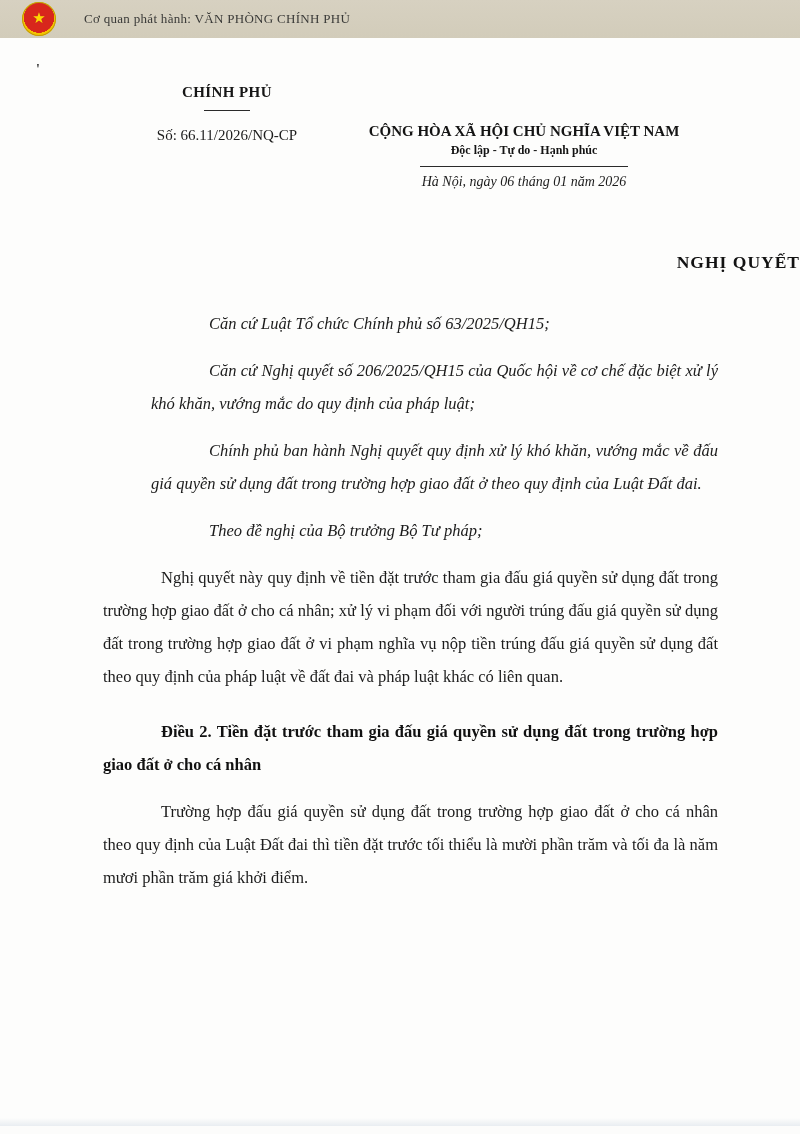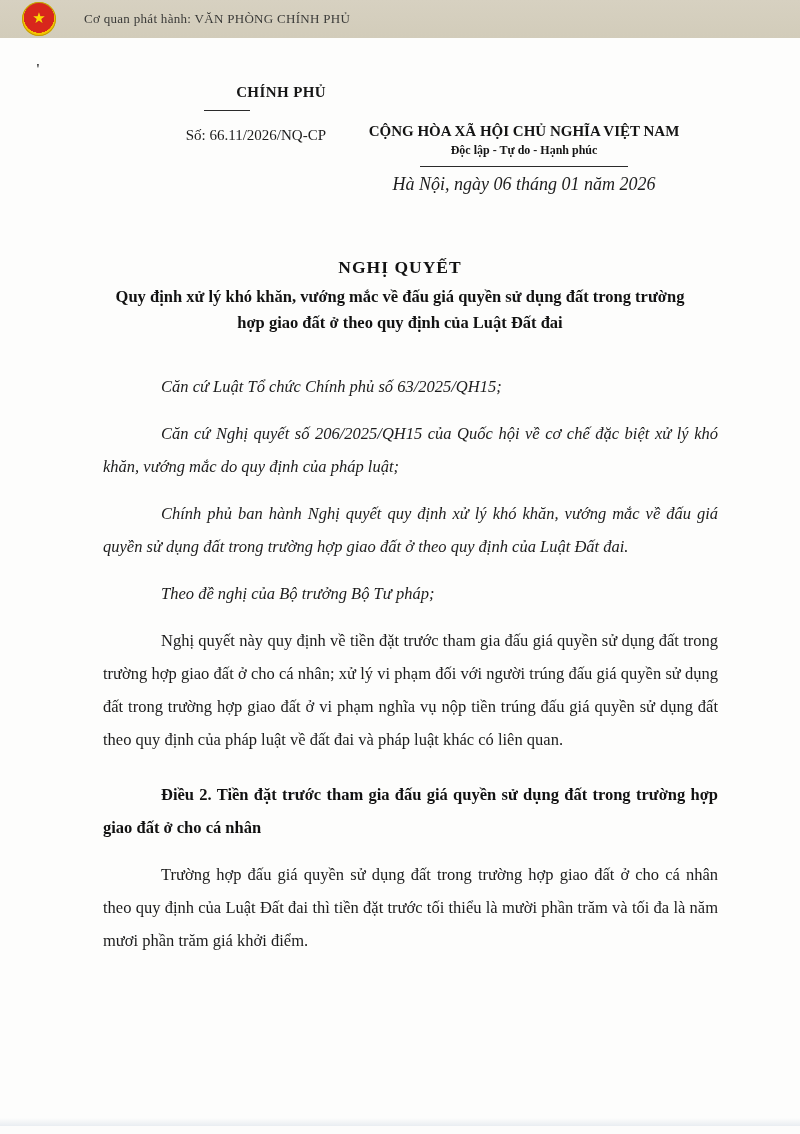--- a/index.html
+++ b/index.html
@@ -51,61 +51,61 @@
   .stray-mark {
     position: absolute; left: 36px; top: 24px;
     font-size: 14px; color: #333; font-weight: bold;
   }
 
   .doc-header {
     display: flex;
     justify-content: space-between;
     padding: 46px 78px 0 128px;
   }
-  .doc-header .left-col { width: 200px; text-align: right; }
+  .doc-header .left-col { width: 200px; text-align: center; }
   .doc-header .right-col { width: 400px; text-align: center; }
 
   .agency-name {
     font-weight: bold; font-size: 15px; letter-spacing: 0.4px; color: #161616;
   }
   .rule-short {
     width: 46px; height: 0; border: 0; border-top: 1.6px solid #2a2a2a;
     margin: 9px auto 0 auto;
   }
   .doc-number { margin-top: 16px; font-size: 15px; color: #1c1c1c; }
 
   .motto-1 { font-weight: bold; font-size: 15px; color: #141414; margin-top: 39px; }
   .motto-2 { font-weight: bold; font-size: 12px; margin-top: 3px; color: #141414; }
   .rule-long {
     width: 208px; height: 0; border: 0; border-top: 1.6px solid #2a2a2a;
     margin: 8px auto 0 auto;
   }
-  .place-date { margin-top: 7px; font-style: italic; font-size: 18px; color: #1c1c1c; }
+  .place-date { margin-top: 7px; font-style: italic; font-size: 14px; color: #1c1c1c; }
 
-  .title-block { text-align: center; margin-top: 62px; }
+  .title-block { text-align: right; margin-top: 62px; }
   .doc-title {
     font-weight: bold; font-size: 17.5px; letter-spacing: 1px; color: #121212;
   }
   .doc-subtitle {
     font-weight: bold; font-size: 16.5px; line-height: 26px;
     width: 600px; margin: 6px auto 0 auto; color: #121212;
   }
 
   .doc-body {
     margin: 34px 82px 0 103px;
   }
   .para {
     font-size: 16.5px;
     line-height: 33px;
     text-align: justify;
     text-indent: 58px;
     color: #1b1b1b;
     margin: 0 0 14px 0;
   }
-  .para.italic { font-style: italic; }
+  .para.italic { font-style: italic; margin-left: 48px; }
   .article-heading {
     font-weight: bold;
     color: #111;
     margin-top: 22px;
   }
 
   .bottom-strip {
     position: absolute; left: 0; bottom: 0;
     width: 100%; height: 8px;
     background: linear-gradient(#fdfdfc, #e9edf1);
@@ -134,21 +134,20 @@
     <div class="right-col">
       <div class="motto-1">CỘNG HÒA XÃ HỘI CHỦ NGHĨA VIỆT NAM</div>
       <div class="motto-2">Độc lập - Tự do - Hạnh phúc</div>
       <hr class="rule-long">
       <div class="place-date">Hà Nội, ngày 06 tháng 01 năm 2026</div>
     </div>
   </div>
 
   <div class="title-block">
     <div class="doc-title">NGHỊ QUYẾT</div>
-    <div class="doc-subtitle">Quy định xử lý khó khăn, vướng mắc về đấu giá quyền sử dụng đất trong trường hợp giao đất ở theo quy định của Luật Đất đai</div>
   </div>
 
   <div class="doc-body">
     <p class="para italic">Căn cứ Luật Tổ chức Chính phủ số 63/2025/QH15;</p>
     <p class="para italic">Căn cứ Nghị quyết số 206/2025/QH15 của Quốc hội về cơ chế đặc biệt xử lý khó khăn, vướng mắc do quy định của pháp luật;</p>
     <p class="para italic">Chính phủ ban hành Nghị quyết quy định xử lý khó khăn, vướng mắc về đấu giá quyền sử dụng đất trong trường hợp giao đất ở theo quy định của Luật Đất đai.</p>
     <p class="para italic">Theo đề nghị của Bộ trưởng Bộ Tư pháp;</p>
 
     <p class="para">Nghị quyết này quy định về tiền đặt trước tham gia đấu giá quyền sử dụng đất trong trường hợp giao đất ở cho cá nhân; xử lý vi phạm đối với người trúng đấu giá quyền sử dụng đất trong trường hợp giao đất ở vi phạm nghĩa vụ nộp tiền trúng đấu giá quyền sử dụng đất theo quy định của pháp luật về đất đai và pháp luật khác có liên quan.</p>
 

